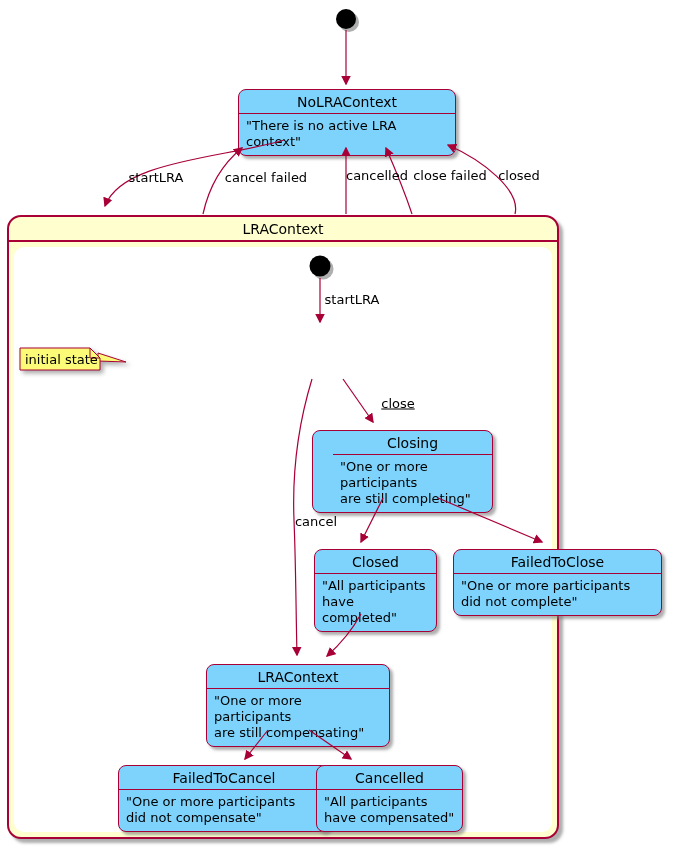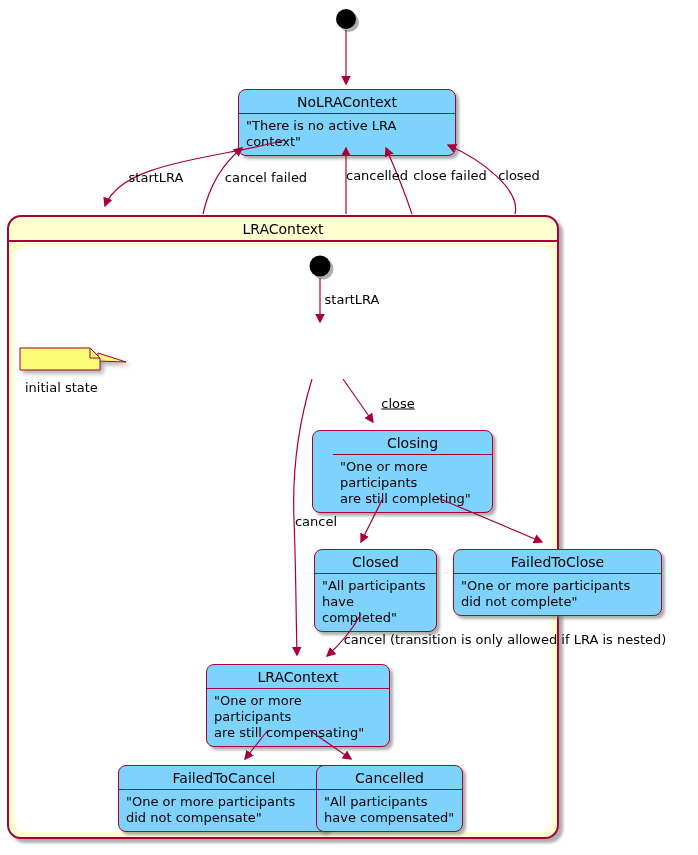--- a/index.html
+++ b/index.html
@@ -58,21 +58,21 @@
   #l-closefailed  {left:450px;top:175px;}
   #l-closed       {left:519px;top:175px;}
   #l-start-inner  {left:352px;top:299px;}
   #l-close        {left:398px;top:403px;text-decoration:underline;}
   #l-cancel       {left:316px;top:521px;}
   #l-cancel-nested{left:505px;top:639px;}
 
   
   .note-text{
     position:absolute;left:25px;top:350px;width:72px;height:19px;
-    font-size:13px;line-height:19px;z-index:5;white-space:nowrap;margin-top:28px;
+    font-size:13px;line-height:19px;z-index:5;white-space:nowrap;
   }
   svg.overlay{
     position:absolute;left:0;top:0;z-index:3;pointer-events:none;
   }
 </style>
 </head>
 <body>
 
 <div class="canvas">
 
@@ -124,21 +124,20 @@
   </div>
 
   <span class="tlabel" id="l-start-outer">startLRA</span>
   <span class="tlabel" id="l-cancelfailed">cancel failed</span>
   <span class="tlabel" id="l-cancelled">cancelled</span>
   <span class="tlabel" id="l-closefailed">close failed</span>
   <span class="tlabel" id="l-closed">closed</span>
   <span class="tlabel" id="l-start-inner">startLRA</span>
   <span class="tlabel" id="l-close">close</span>
   <span class="tlabel" id="l-cancel">cancel</span>
-  <span class="tlabel" id="l-cancel-nested">cancel (transition is only allowed if LRA is nested)</span>
 
   <span class="note-text">initial state</span>
 
   <svg class="overlay" width="698" height="855" viewBox="0 0 698 855">
     <defs>
       <marker id="arrow" viewBox="0 0 10 10" refX="8.5" refY="5" markerWidth="8" markerHeight="8" orient="auto">
         <path d="M0,0 L10,5 L0,10 z" fill="#A80036"></path>
       </marker>
     </defs>
 

